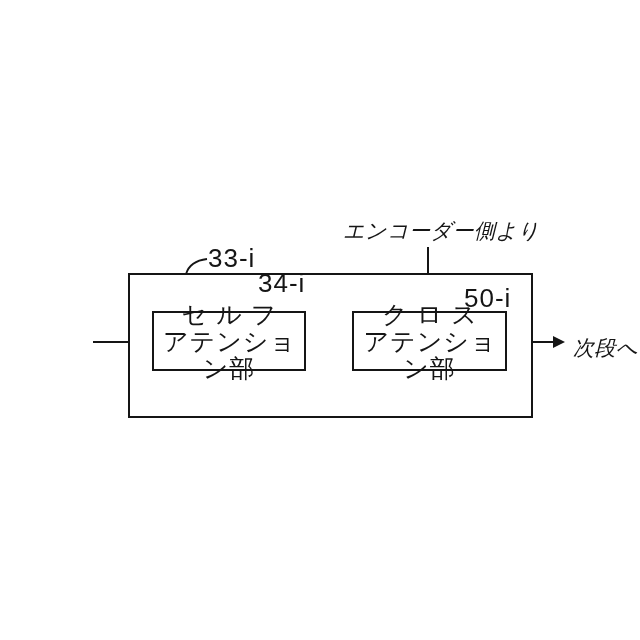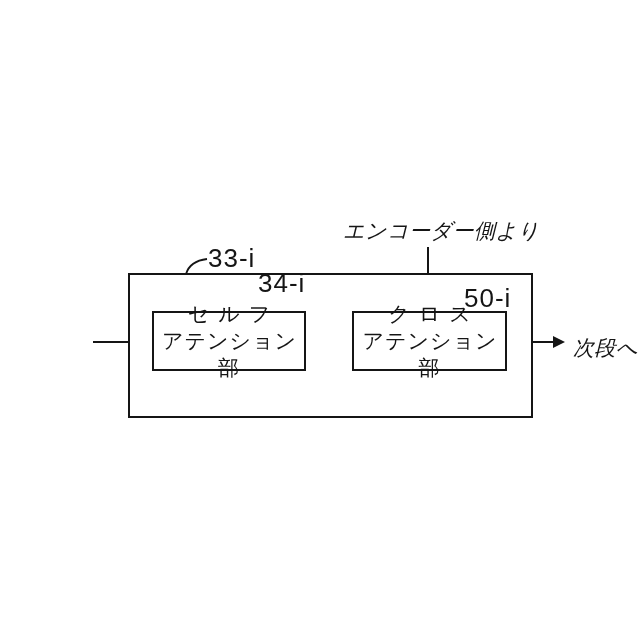--- a/index.html
+++ b/index.html
@@ -45,21 +45,21 @@
     height: 145px;
   }
   .inner-box {
     top: 311px;
     height: 60px;
     display: flex;
     flex-direction: column;
     justify-content: center;
     align-items: center;
     text-align: center;
-    font-size: 21px;
+    font-size: 25px;
     line-height: 27px;
   }
   .inner-box .bline1 { letter-spacing: 9px; text-indent: 9px; }
   .inner-box .bline2 { letter-spacing: 1px; text-indent: 1px; }
   .self-box  { left: 152px; width: 154px; }
   .cross-box { left: 352px; width: 155px; }
 
   .jp-label {
     position: absolute;
     font-size: 21px;

